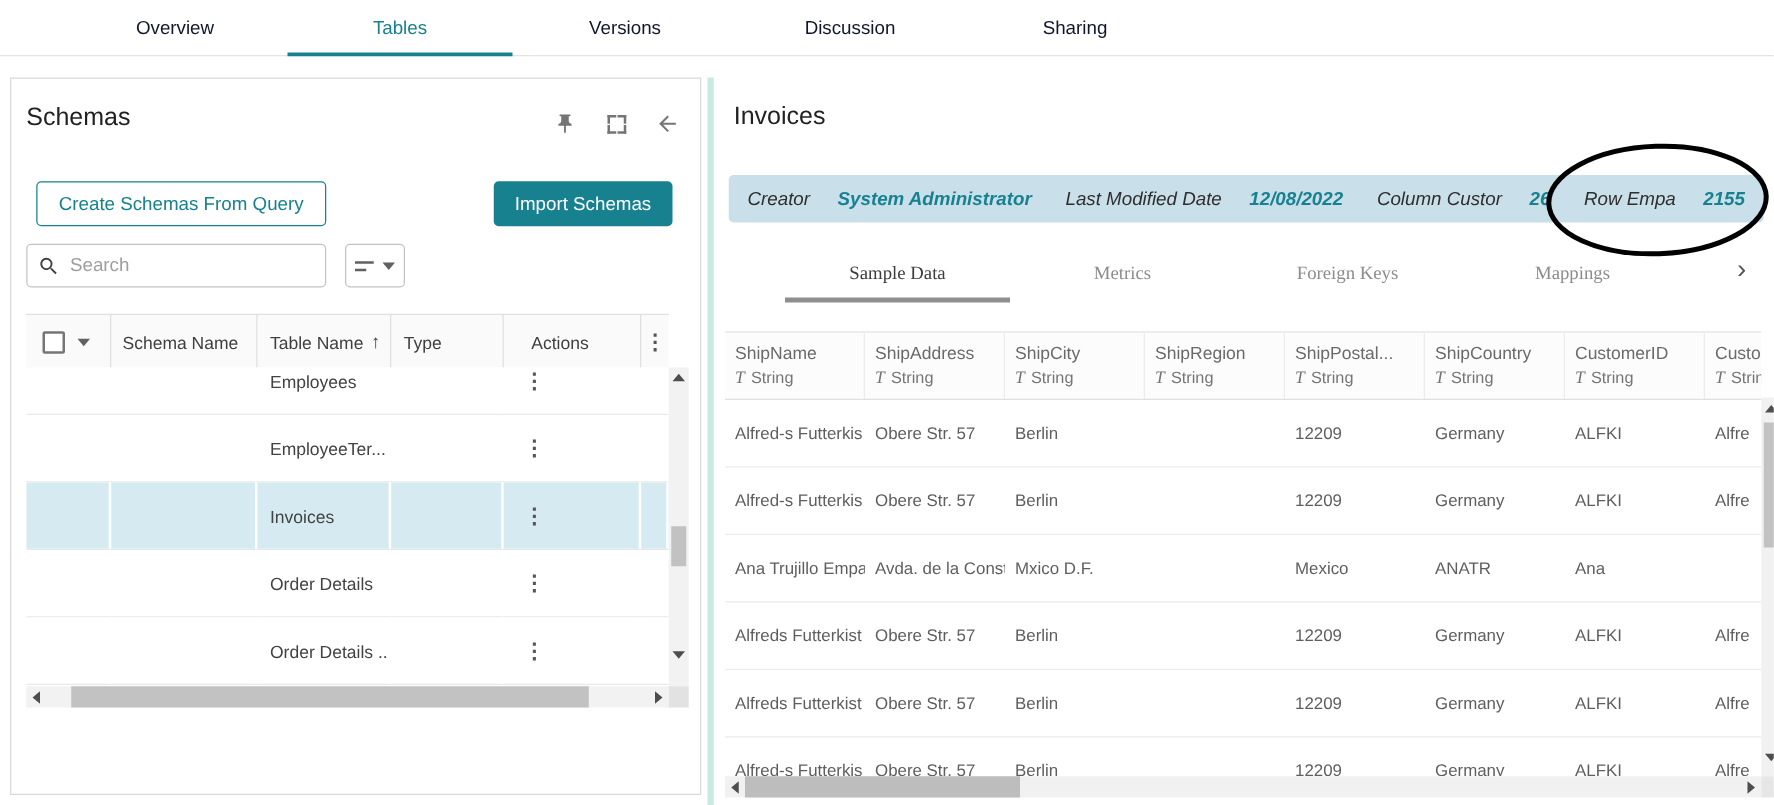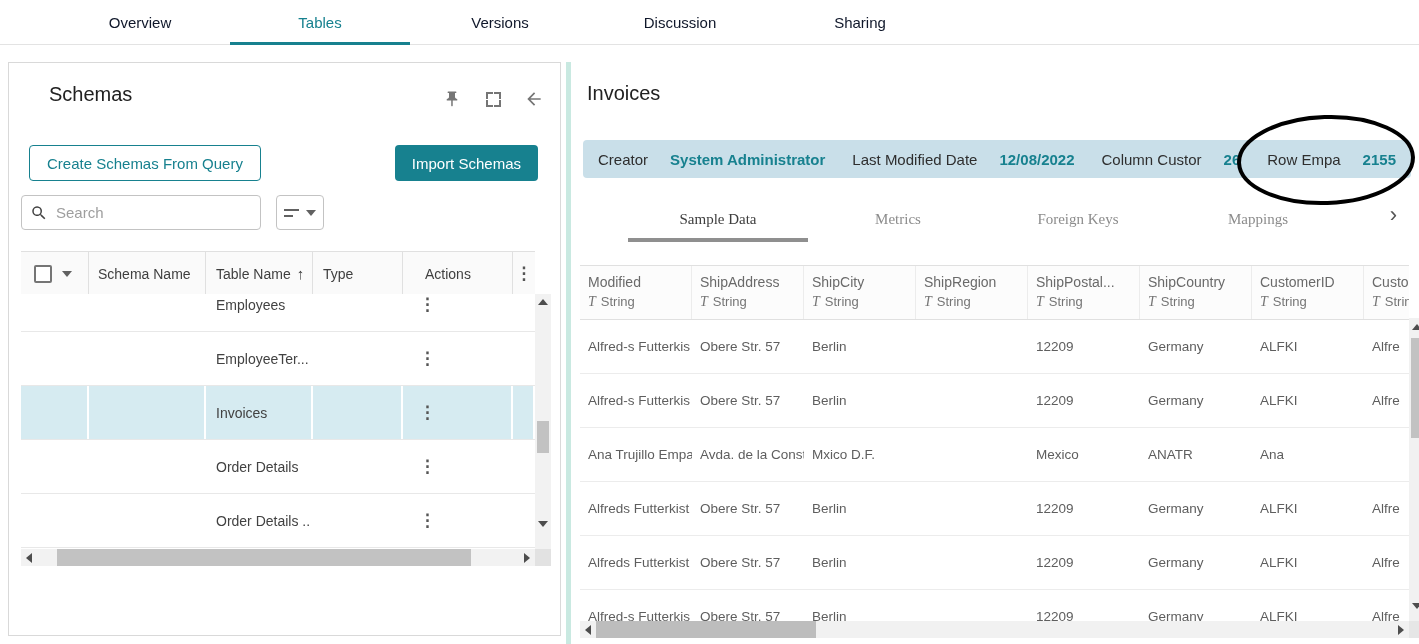--- a/index.html
+++ b/index.html
@@ -8,21 +8,21 @@
     background:#ffffff;font-family:"Liberation Sans", sans-serif;
     -webkit-font-smoothing:antialiased;
   }
   
   .topbar{position:absolute;left:0;top:0;width:1419px;height:45px;border-bottom:1px solid #e3e3e3;display:flex;padding-left:50px;box-sizing:border-box;}
   .top-tab{width:180px;height:45px;display:flex;align-items:center;justify-content:center;font-size:15px;color:#0f172a;position:relative;cursor:pointer;}
   .top-tab.active{color:var(--teal);}
   .top-tab .underline{position:absolute;left:0;bottom:0;width:100%;height:3px;background:var(--teal);}
   
   .lpanel{position:absolute;left:8px;top:62px;width:553px;height:574px;border:1px solid #d9d9d9;background:#fff;box-sizing:border-box;}
-  .lpanel .title{position:absolute;left:12px;top:20px;font-size:20px;color:#212121;margin-left:28px;}
+  .lpanel .title{position:absolute;left:12px;top:20px;font-size:20px;color:#212121;}
   .lpanel .hdr-icons{position:absolute;right:16px;top:26px;display:flex;gap:21px;align-items:center;}
   .icon-btn{width:20px;height:20px;display:flex;align-items:center;justify-content:center;cursor:pointer;color:#757575;}
   .icon-btn svg{fill:#757575;}
   .fs-icon{width:15px;height:15px;position:relative;}
   .fs-icon span{position:absolute;width:5px;height:5px;border:2px solid #757575;}
   .fs-icon .tl{left:0;top:0;border-right:none;border-bottom:none;}
   .fs-icon .tr{right:0;top:0;border-left:none;border-bottom:none;}
   .fs-icon .bl{left:0;bottom:0;border-right:none;border-top:none;}
   .fs-icon .br{right:0;bottom:0;border-left:none;border-top:none;}
   .btn-row{position:absolute;left:20px;right:22px;top:82px;display:flex;justify-content:space-between;}
@@ -63,21 +63,21 @@
   .sb .arrow{position:absolute;display:flex;align-items:center;justify-content:center;}
   .tri-up{width:0;height:0;border-left:5px solid transparent;border-right:5px solid transparent;border-bottom:6px solid #4d4d4d;}
   .tri-down{width:0;height:0;border-left:5px solid transparent;border-right:5px solid transparent;border-top:6px solid #4d4d4d;}
   .tri-left{width:0;height:0;border-top:5px solid transparent;border-bottom:5px solid transparent;border-right:6px solid #4d4d4d;}
   .tri-right{width:0;height:0;border-top:5px solid transparent;border-bottom:5px solid transparent;border-left:6px solid #4d4d4d;}
   .corner{position:absolute;background:#e2e2e2;}
   
   .rpanel{position:absolute;left:566px;top:62px;width:853px;height:582px;border-left:5px solid var(--mint);background:#fff;box-sizing:border-box;}
   .rpanel .title{position:absolute;left:16px;top:20px;font-size:20px;color:#212121;}
   .infobar{position:absolute;left:12px;top:78px;width:828px;height:38px;background:var(--infobg);border-radius:4px;display:flex;align-items:center;justify-content:space-between;padding:0 15px;box-sizing:border-box;}
-  .info-pair{display:flex;gap:22px;align-items:center;font-size:15px;}
+  .info-pair{display:flex;gap:22px;align-items:center;font-size:15px;font-style:italic;}
   .info-label{color:#2e2e2e;}
   .info-value{color:var(--teal);font-weight:bold;}
   .rtabs{position:absolute;left:0;top:133px;width:848px;height:48px;display:flex;padding-left:57px;box-sizing:border-box;font-family:Liberation Serif, serif;}
   .rtab{width:180px;height:48px;display:flex;align-items:center;justify-content:center;font-size:15px;color:#8c8c8c;position:relative;cursor:pointer;}
   .rtab.active{color:#3d3d3d;}
   .rtab .underline{position:absolute;left:0;bottom:1px;width:100%;height:4px;background:#8f8f8f;}
   .rtab-chevron{position:absolute;right:22px;top:142px;font-size:22px;color:#555;cursor:pointer;line-height:1;}
   .rgrid{position:absolute;left:9px;top:203px;width:829px;overflow:hidden;}
   .rgrid-header{height:53px;border-top:1px solid #e0e0e0;border-bottom:1px solid #e0e0e0;background:#fcfcfc;display:flex;width:896px;box-sizing:content-box;}
   .rcol{width:112px;box-sizing:border-box;border-right:1px solid #ececec;padding:8px 4px 0 8px;overflow:hidden;white-space:nowrap;}
@@ -288,21 +288,21 @@
       </div>
       <div class="rtab">
         <span>Mappings</span>
       </div>
     </div>
   <div class="rtab-chevron">›</div>
 
   <div class="rgrid">
     <div class="rgrid-header" id="rcols">
         <div class="rcol">
-          <div class="cname">Modified</div>
+          <div class="cname">ShipName</div>
           <div class="ctype"><span class="t">T</span><span>String</span></div>
         </div>
         <div class="rcol">
           <div class="cname">ShipAddress</div>
           <div class="ctype"><span class="t">T</span><span>String</span></div>
         </div>
         <div class="rcol">
           <div class="cname">ShipCity</div>
           <div class="ctype"><span class="t">T</span><span>String</span></div>
         </div>

